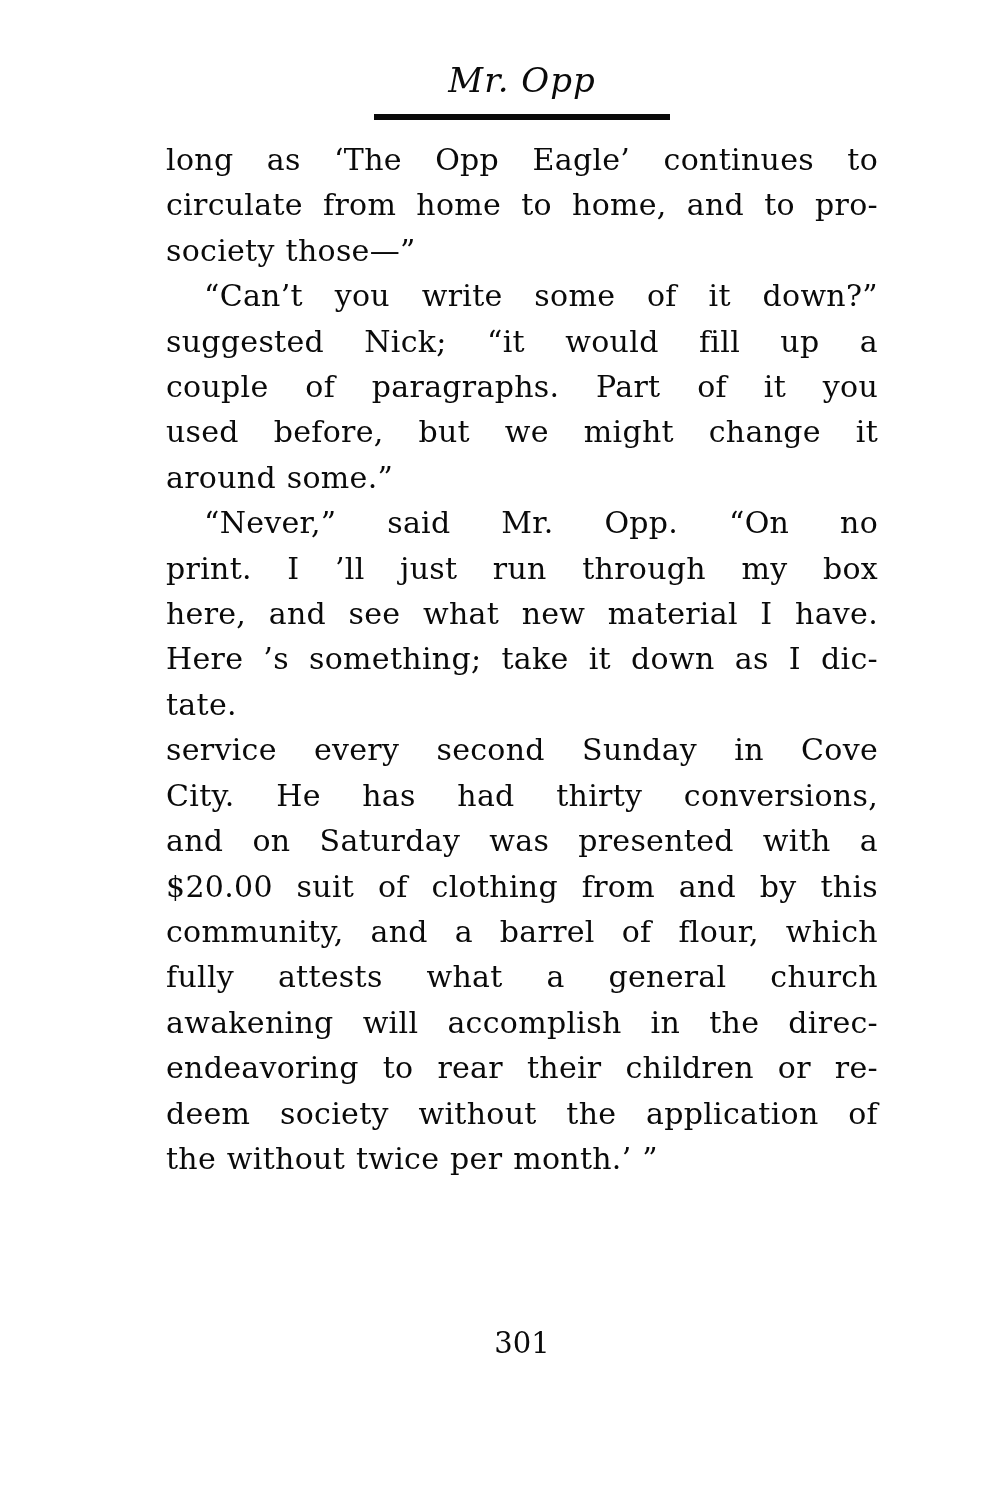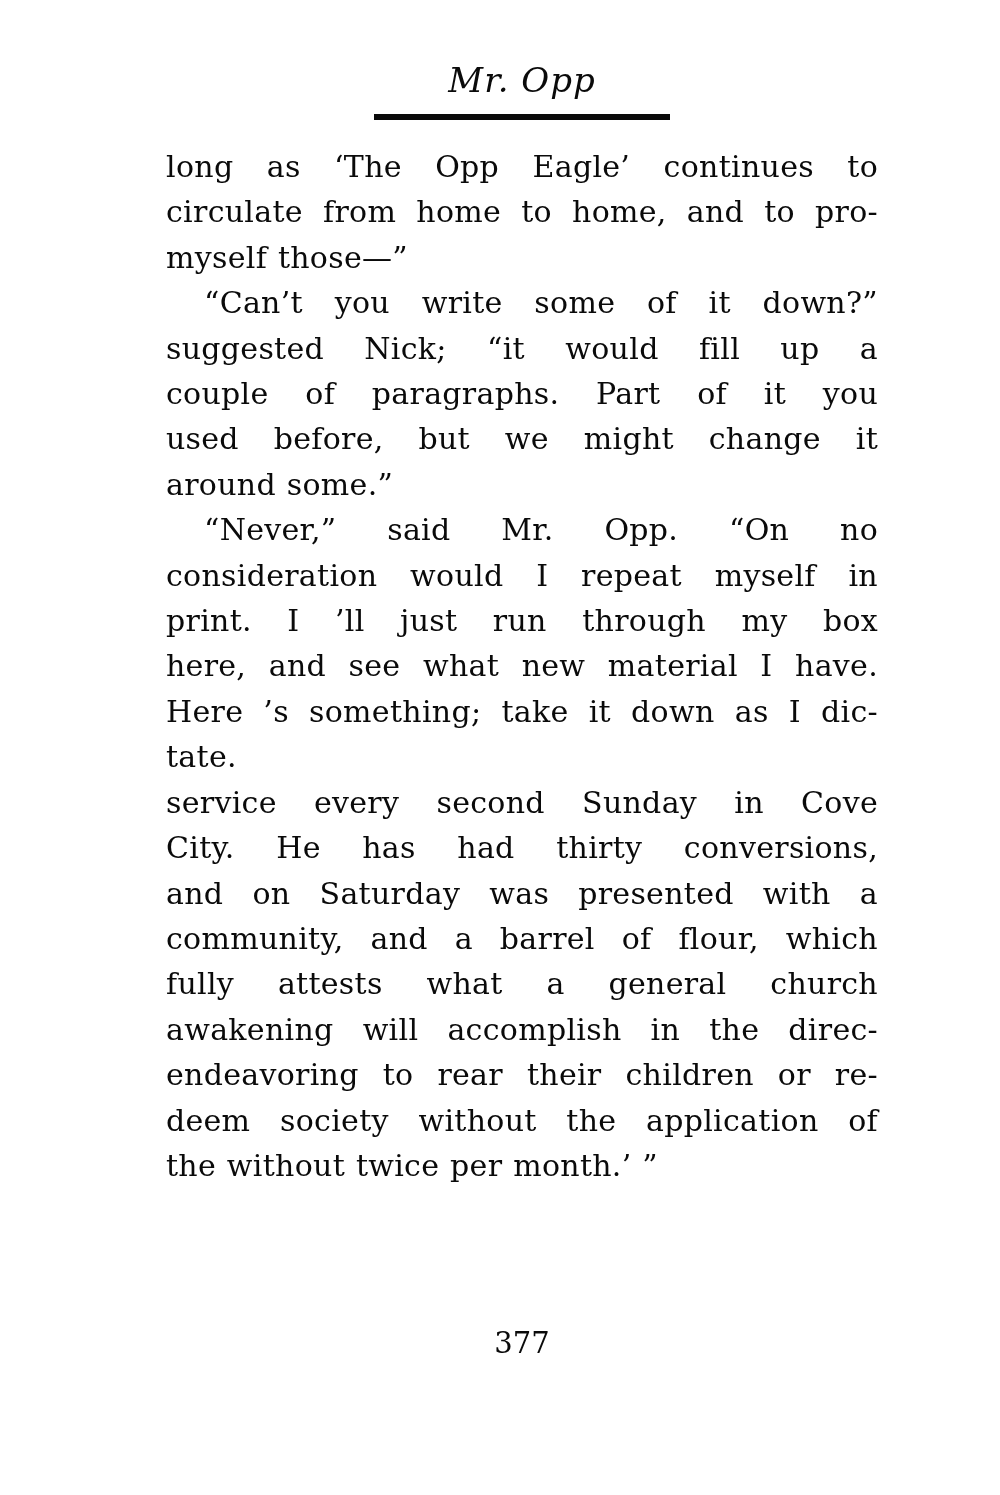--- a/index.html
+++ b/index.html
@@ -30,21 +30,21 @@
     line-height: 40px;
     letter-spacing: 1px;
   }
   .header-rule {
     width: 296px;
     height: 6px;
     background: #0a0a0a;
     margin: 14px auto 0 auto;
   }
   .body-text {
-    margin-top: 24px;
+    margin-top: 17px;
     font-size: 30px;
     line-height: 45.4px;
   }
   .paragraph {
     margin: 0;
   }
   .line {
     text-align: justify;
     text-align-last: justify;
     letter-spacing: 0.3px;
@@ -70,44 +70,44 @@
 <body>
 
 <div class="page">
   <div class="column">
     <div class="running-header">Mr. Opp</div>
     <div class="header-rule"></div>
     <div class="body-text">
         <div class="paragraph">
           <div class="line">long as ‘The Opp Eagle’ continues to</div>
           <div class="line">circulate from home to home, and to pro-</div>
-          <div class="line lastline">myself those—”</div>
+          <div class="line lastline">society those—”</div>
         </div>
         <div class="paragraph">
           <div class="line indent">“Can’t you write some of it down?”</div>
           <div class="line">suggested Nick; “it would fill up a</div>
           <div class="line">couple of paragraphs.  Part of it you</div>
           <div class="line">used before, but we might change it</div>
           <div class="line lastline">around some.”</div>
         </div>
         <div class="paragraph">
           <div class="line indent">“Never,” said Mr. Opp.  “On no</div>
-          <div class="line">consideration would I repeat myself in</div>
           <div class="line">print.  I ’ll just run through my box</div>
           <div class="line">here, and see what new material I have.</div>
           <div class="line">Here ’s something; take it down as I dic-</div>
           <div class="line lastline">tate.</div>
         </div>
         <div class="paragraph">
           <div class="line">service every second Sunday in Cove</div>
           <div class="line">City.  He has had thirty conversions,</div>
           <div class="line">and on Saturday was presented with a</div>
+          <div class="line">$20.00 suit of clothing from and by this</div>
           <div class="line">community, and a barrel of flour, which</div>
           <div class="line">fully attests what a general church</div>
           <div class="line">awakening will accomplish in the direc-</div>
           <div class="line">endeavoring to rear their children or re-</div>
           <div class="line">deem society without the application of</div>
           <div class="line lastline">the without twice per month.’ ”</div>
         </div>
       </div>
   </div>
-  <div class="page-number">377</div>
+  <div class="page-number">301</div>
 </div>
 
 </body></html>

